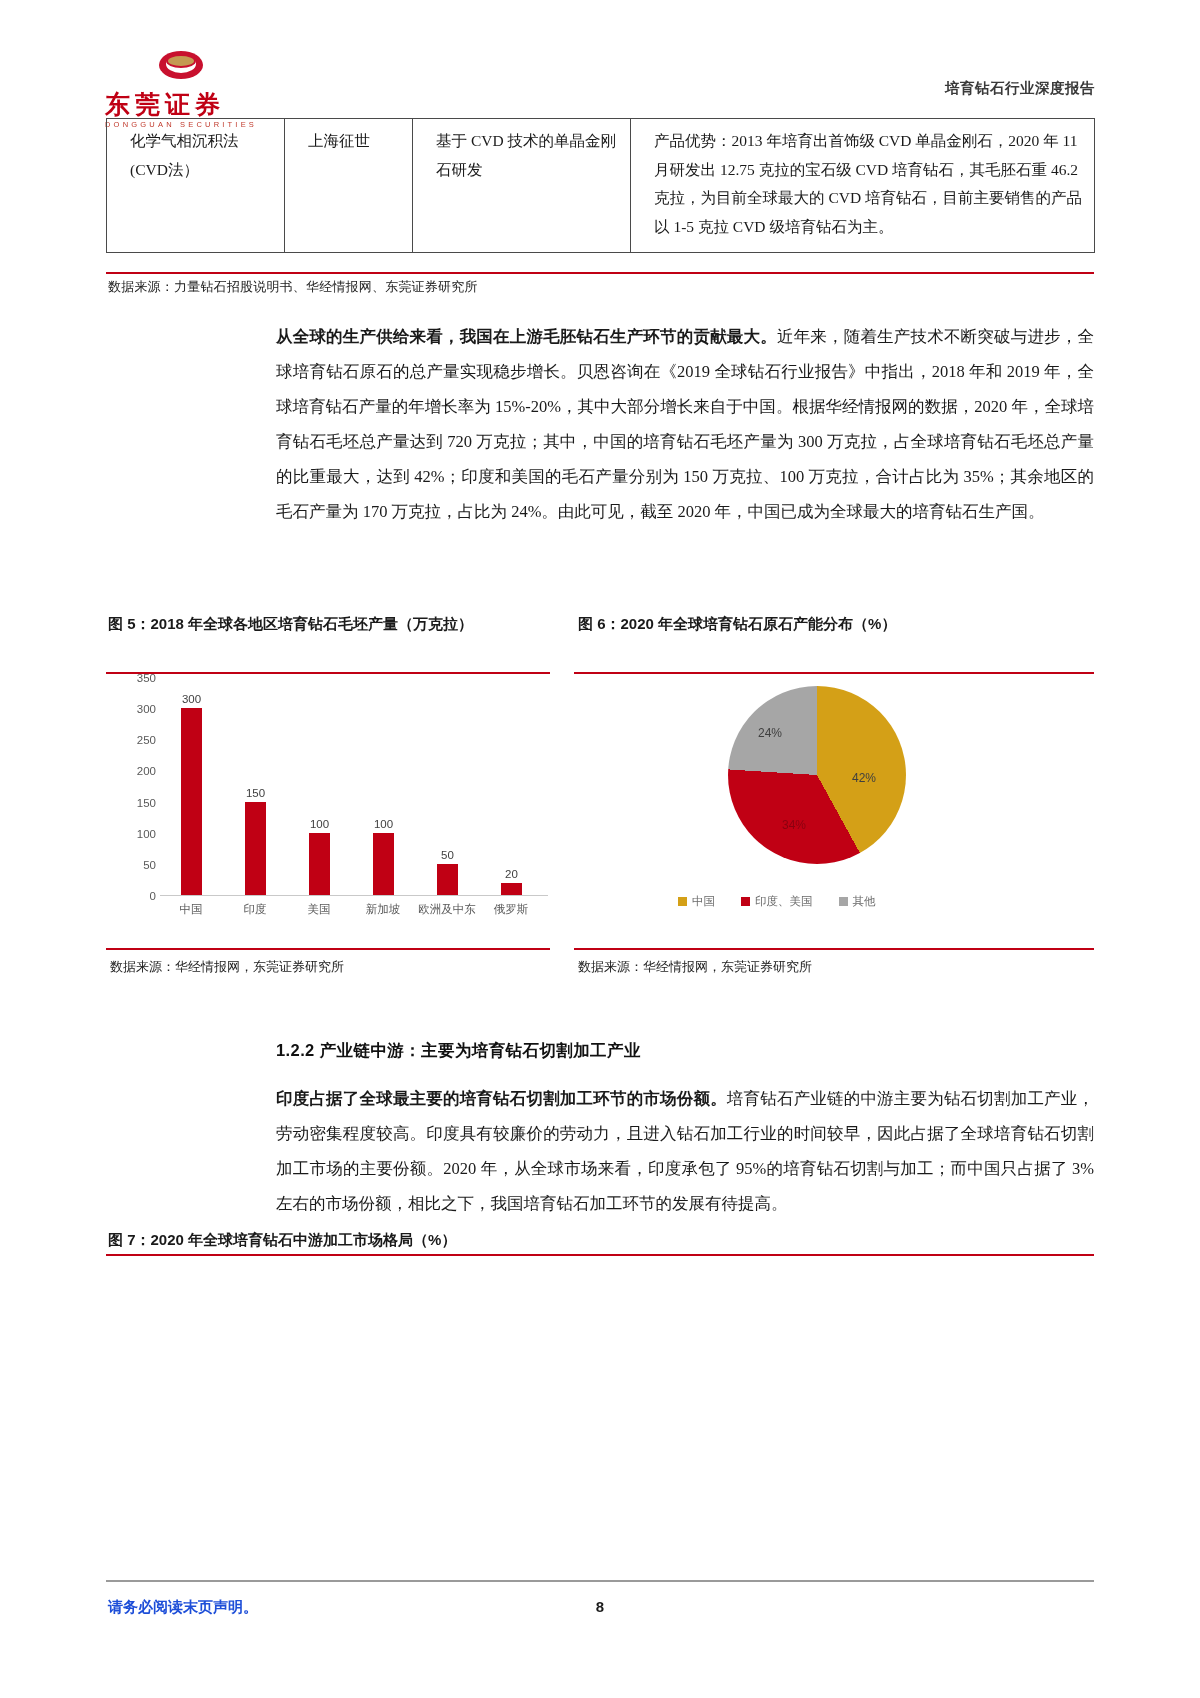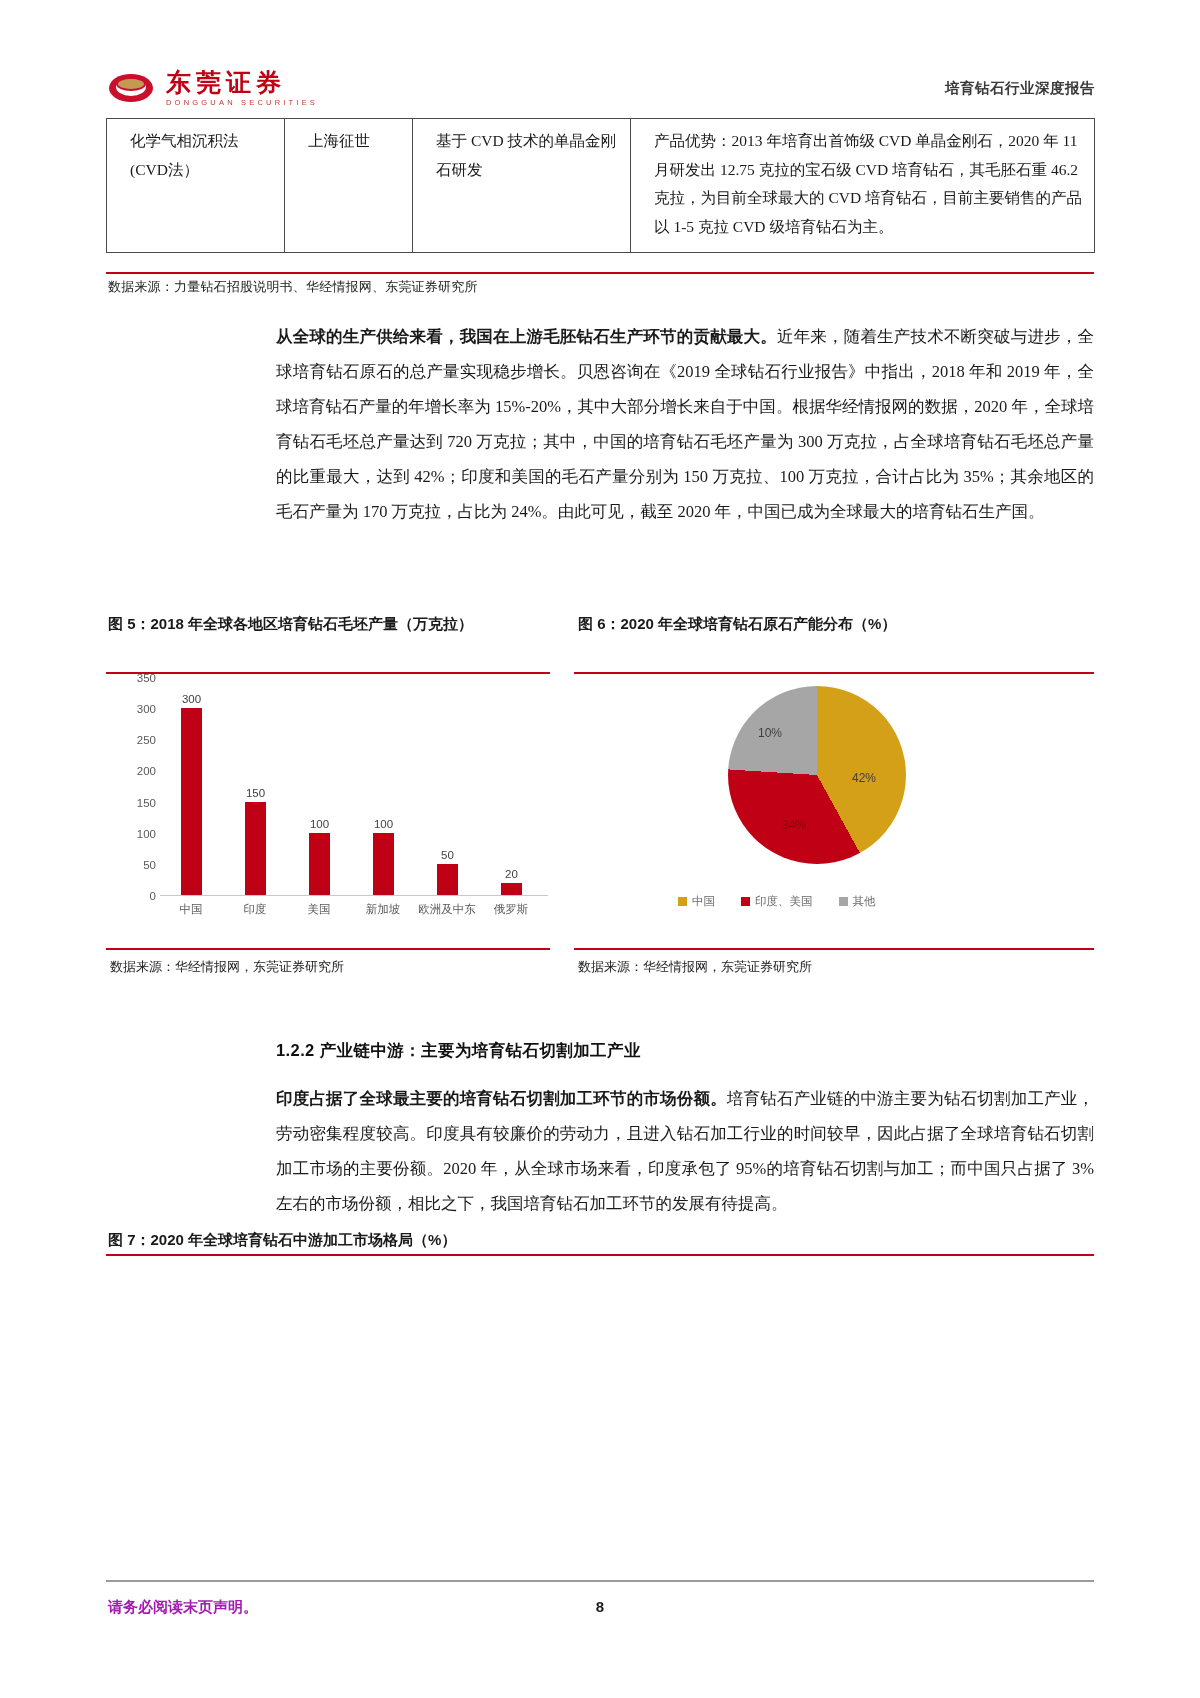--- a/index.html
+++ b/index.html
@@ -20,21 +20,21 @@
 
   
   .header {
     position: absolute;
     left: 105px; top: 62px;
     width: 990px; height: 52px;
     display: flex;
     align-items: center;
     justify-content: space-between;
   }
-  .logo-wrap { display: flex; align-items: center; gap: 9px; }
+  .logo-wrap { display: flex; align-items: center; gap: 9px; flex-direction: column; }
   .logo-mark { width: 52px; height: 36px; position: relative; }
   .logo-cn {
     font-family: "Liberation Serif", serif;
     font-size: 25px; font-weight: bold;
     color: #c00014; letter-spacing: 5px;
     line-height: 1;
   }
   .logo-en {
     font-family: "Liberation Sans", sans-serif;
     font-size: 7.5px; color: #c0392b;
@@ -200,21 +200,21 @@
     position: absolute;
     left: 106px; top: 1580px;
     width: 988px; height: 1.5px;
     background: #9a9a9a;
   }
   .footer-left {
     position: absolute;
     left: 108px; top: 1598px;
     font-family: "Liberation Sans", sans-serif;
     font-size: 15px; font-weight: bold;
-    color: #a21caf;
+    color: #1d4ed8;
   }
   .footer-page {
     position: absolute;
     left: 0; top: 1598px;
     width: 1200px;
     text-align: center;
     font-family: "Liberation Sans", sans-serif;
     font-size: 15px; font-weight: bold;
     color: #1a1a1a;
   }
@@ -304,21 +304,21 @@
     <div class="bc-xlabel" style="left:201px; top:224px;">美国</div>
     <div class="bc-xlabel" style="left:265px; top:224px;">新加坡</div>
     <div class="bc-xlabel" style="left:329px; top:224px;">欧洲及中东</div>
     <div class="bc-xlabel" style="left:393px; top:224px;">俄罗斯</div>
   </div>
 
   <div class="piechart">
     <div class="pie-circle" style="background: conic-gradient(from 0deg, #d4a017 0deg 151.2deg, #c00014 151.2deg 273.6deg, #a6a6a6 273.6deg 360deg);"></div>
     <div class="pie-label" style="left:252px; top:86px;margin-top:7px;">42%</div>
     <div class="pie-label" style="left:182px; top:140px; color:#8a0010;">34%</div>
-    <div class="pie-label" style="left:158px; top:48px;">10%</div>
+    <div class="pie-label" style="left:158px; top:48px;">24%</div>
 
     <div class="pie-legend">
       <div class="lg-item">
         <span class="lg-swatch" style="background:#d4a017;"></span>
         <span class="lg-text">中国</span>
       </div>
       <div class="lg-item">
         <span class="lg-swatch" style="background:#c00014;"></span>
         <span class="lg-text">印度、美国</span>
       </div>

